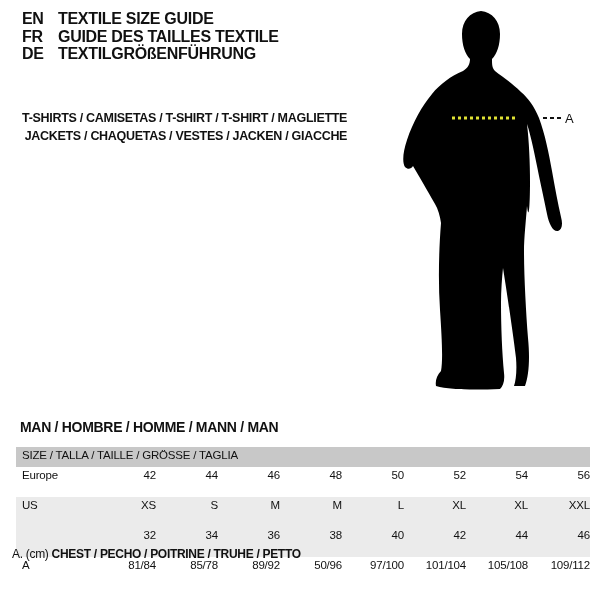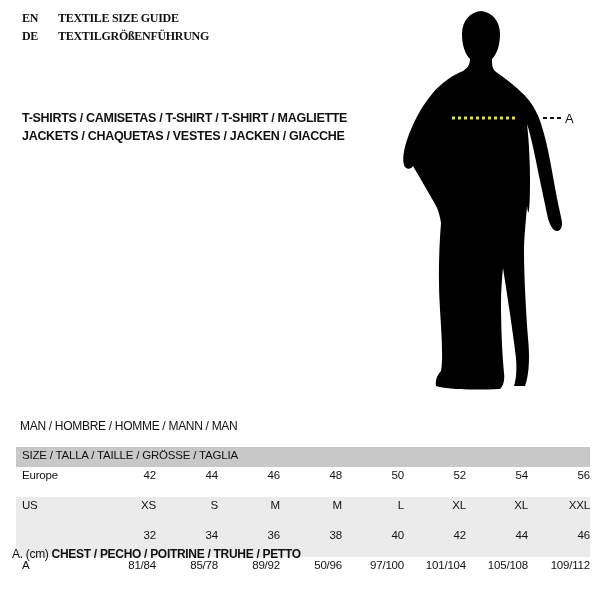--- a/index.html
+++ b/index.html
@@ -7,42 +7,46 @@
     --header-bg:#c8c8c8;
     --shaded-bg:#ebebeb;
   }
   html,body{margin:0;padding:0;}
   body{
     width:600px;height:600px;background:#ffffff;position:relative;
     font-family:"Liberation Sans", sans-serif;color:var(--text);
     overflow:hidden;
   }
   .lang-list{position:absolute;left:22px;top:10px;}
-  .lang-row{display:flex;line-height:17.5px;font-size:12px;font-weight:700;letter-spacing:-0.3px;font-family:Liberation Serif, serif;}
+  .lang-row{display:flex;line-height:17.5px;font-size:16px;font-weight:700;letter-spacing:-0.3px;}
   .lang-code{width:36px;flex:0 0 36px;}
-  .categories{position:absolute;left:22px;top:109px;font-size:12.5px;font-weight:700;letter-spacing:-0.3px;line-height:18px;}
+  .categories{position:absolute;left:22px;top:109px;font-size:12.5px;font-weight:700;letter-spacing:-0.3px;line-height:18px;text-align:right;}
   .figure-wrap{position:absolute;left:395px;top:8px;width:200px;height:390px;}
-  .man-title{position:absolute;left:20px;top:419px;font-size:12px;font-weight:400;letter-spacing:-0.3px;}
+  .man-title{position:absolute;left:20px;top:419px;font-size:14px;font-weight:700;letter-spacing:-0.3px;}
   .size-table{position:absolute;left:16px;top:447px;width:574px;font-size:11.5px;letter-spacing:-0.2px;}
   .t-header{background:var(--header-bg);height:20px;line-height:17px;padding-left:6px;}
   .t-row{display:flex;height:30px;line-height:17px;}
   .t-row.shaded{background:var(--shaded-bg);}
   .t-label{flex:0 0 72px;padding-left:6px;}
   .t-cell{flex:1;text-align:right;}
   .footnote{position:absolute;left:12px;top:547px;font-size:12px;letter-spacing:-0.3px;}
   .footnote .bold{font-weight:700;}
   svg text{font-family:"Liberation Sans", sans-serif;}
 </style>
 </head>
 <body>
 
 <div class="lang-list">
     <div class="lang-row">
       <span class="lang-code">EN</span>
       <span class="lang-text">TEXTILE SIZE GUIDE</span>
+    </div>
+    <div class="lang-row">
+      <span class="lang-code">FR</span>
+      <span class="lang-text">GUIDE DES TAILLES TEXTILE</span>
     </div>
     <div class="lang-row">
       <span class="lang-code">DE</span>
       <span class="lang-text">TEXTILGRÖßENFÜHRUNG</span>
     </div>
   </div>
 
 <div class="categories">
   <div>T-SHIRTS / CAMISETAS / T-SHIRT / T-SHIRT / MAGLIETTE</div>
   <div>JACKETS / CHAQUETAS / VESTES / JACKEN / GIACCHE</div>

